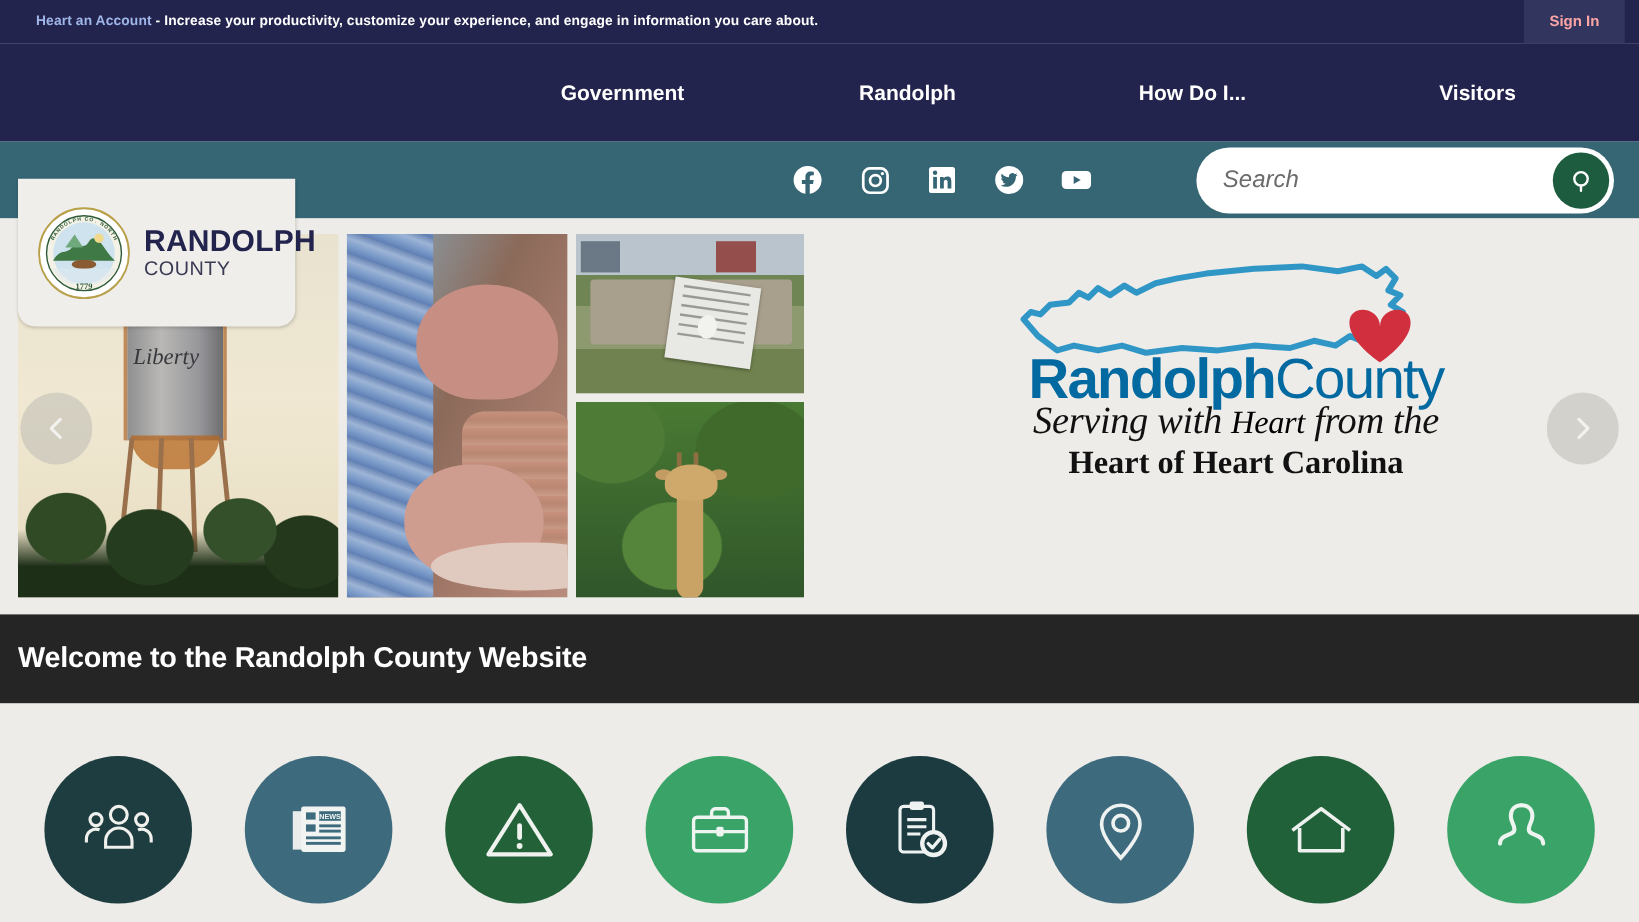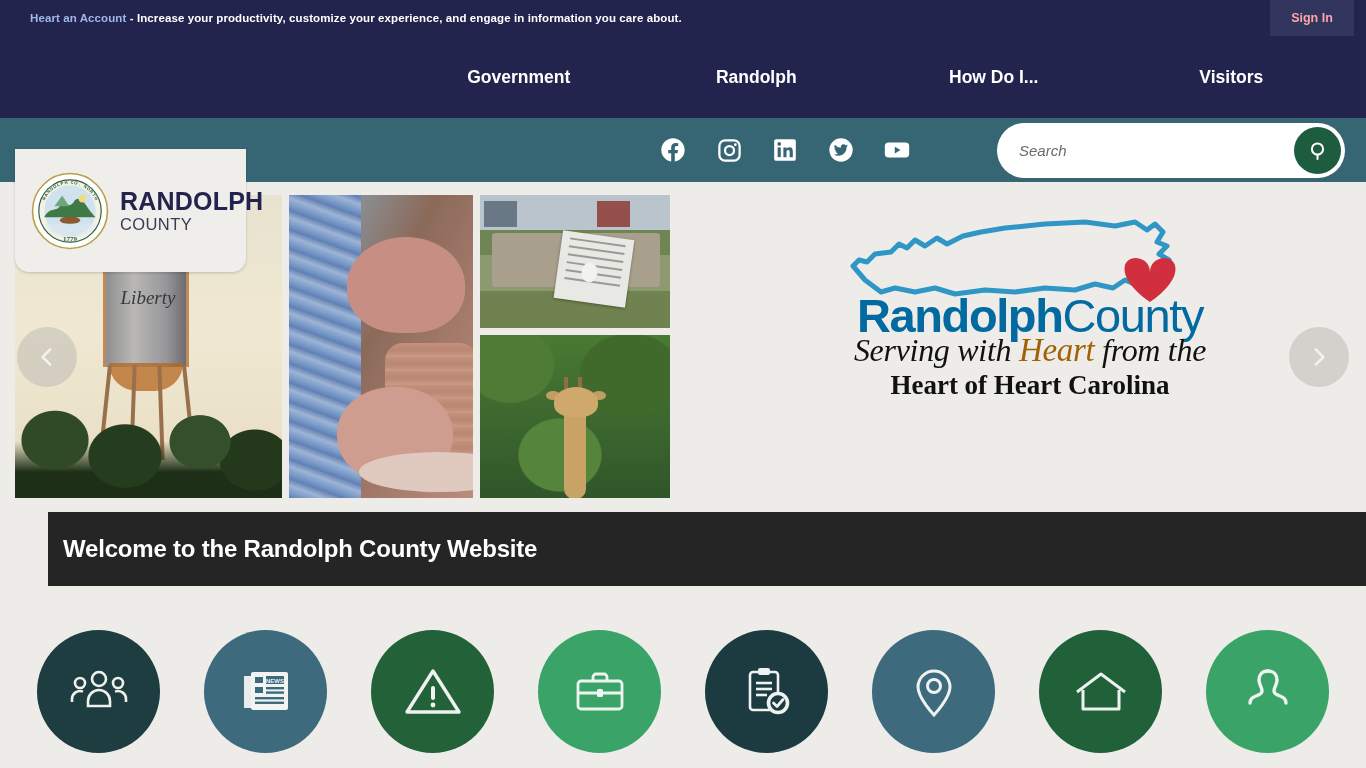--- a/index.html
+++ b/index.html
@@ -95,21 +95,21 @@
     height: 55px;
     background: #ffffff;
     border-radius: 28px;
     display: flex;
     align-items: center;
     padding-left: 22px;
   }
   .searchwrap input {
     border: none;
     outline: none;
-    font-size: 15px;
+    font-size: 20px;
     font-style: italic;
     color: #555;
     width: 260px;
     background: transparent;
     font-family: "Liberation Sans", sans-serif;
   }
   .searchwrap input::placeholder { color: #6b6b6b; font-style: italic; }
   .search-btn {
     position: absolute;
     right: 4px; top: 4px;
@@ -171,21 +171,21 @@
   }
   .tower-roof {
     position: absolute; left: 82px; top: 16px;
     width: 0; height: 0;
     border-left: 49px solid transparent; border-right: 49px solid transparent;
     border-bottom: 40px solid #4e5155;
   }
   .tower-spike { position: absolute; left: 130px; top: 3px; width: 2px; height: 16px; background: #4a4d52; }
   .tower-word {
     position: absolute; left: 96px; top: 92px; width: 74px;
-    text-align: center; font-family: "Liberation Serif", serif;
+    text-align: left; font-family: "Liberation Serif", serif;
     font-style: italic; font-size: 19px; color: #37393d;
   }
   .tower-legs { position: absolute; left: 86px; top: 170px; width: 92px; height: 95px; }
   .tower-legs i { position: absolute; width: 4px; height: 95px; background: #9a6f4c; }
   .tower-bottom { position:absolute; left:94px; top:168px; width:74px; height:28px; border-radius: 0 0 40px 40px; background:#b4651f; opacity:.75;}
   .trees {
     position: absolute; left: 0; bottom: 0; width: 100%; height: 118px;
     background:
       radial-gradient(ellipse 55px 48px at 40px 60px, #2f4a25 60%, transparent 62%),
       radial-gradient(ellipse 60px 52px at 110px 76px, #253d1e 60%, transparent 62%),
@@ -234,21 +234,21 @@
     text-align:center; white-space: nowrap;
     font-family: "Liberation Sans", sans-serif;
     font-size: 47px; font-weight: bold; color:#0369a1; letter-spacing:-1.4px;
   }
   .banner-title .thin { font-weight: normal; }
   .banner-script {
     position:absolute; left:0; top:130px; width:470px; text-align:center;
     font-family: "Liberation Serif", serif; font-style: italic;
     font-size: 32px; color:#111; white-space: nowrap; letter-spacing:-.3px;
   }
-  .banner-script .red { color:#a16207; font-size:33px; }
+  .banner-script .red { color:#000000; font-size:27px; }
   .banner-sub {
     position:absolute; left:0; top:168px; width:470px; text-align:center;
     font-family: "Liberation Serif", serif;
     font-size: 27px; font-weight: bold; color:#111; white-space: nowrap;
   }
 
   .carousel-arrow {
     position:absolute; top:145px;
     width:60px; height:60px; border-radius:50%;
     background: rgba(190,188,180,.55);
@@ -259,21 +259,20 @@
   .arrow-right { right: 17px; }
 
   
   .welcomebar {
     position: relative;
     height: 74px;
     background: #252525;
     display: flex;
     align-items: center;
     z-index: 15;
-    margin-left: 48px;
   }
   .welcomebar h1 {
     margin-left: 15px;
     color: #ffffff;
     font-size: 24px;
     font-weight: bold;
     letter-spacing: -.2px;
   }
 
   

